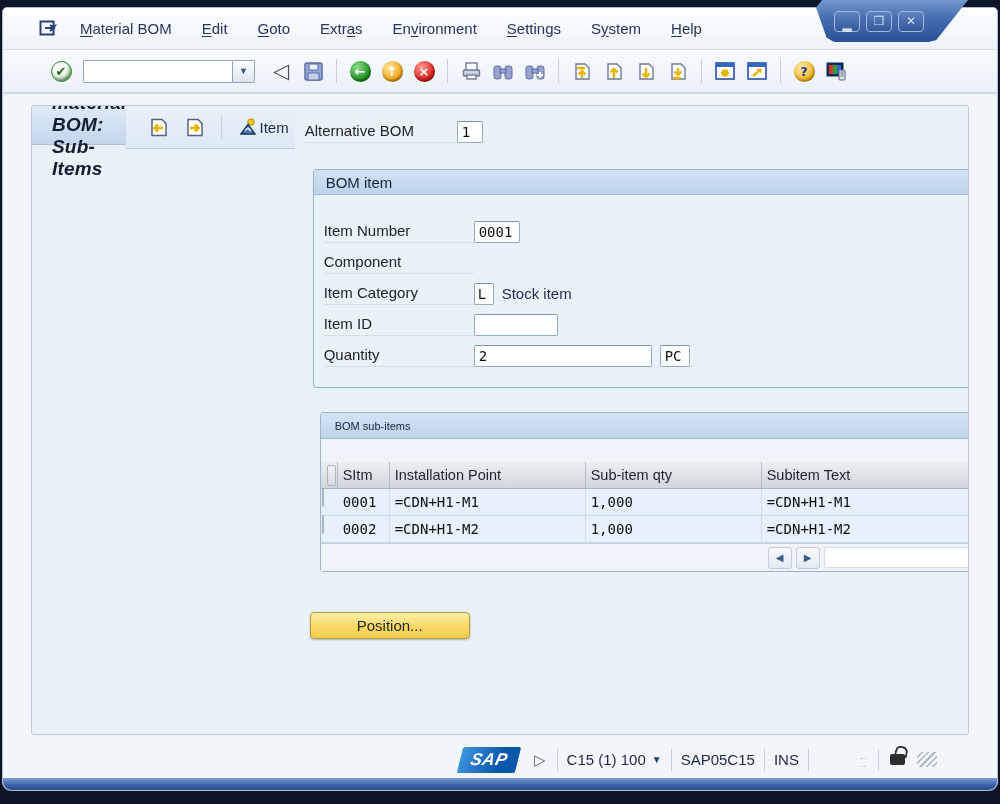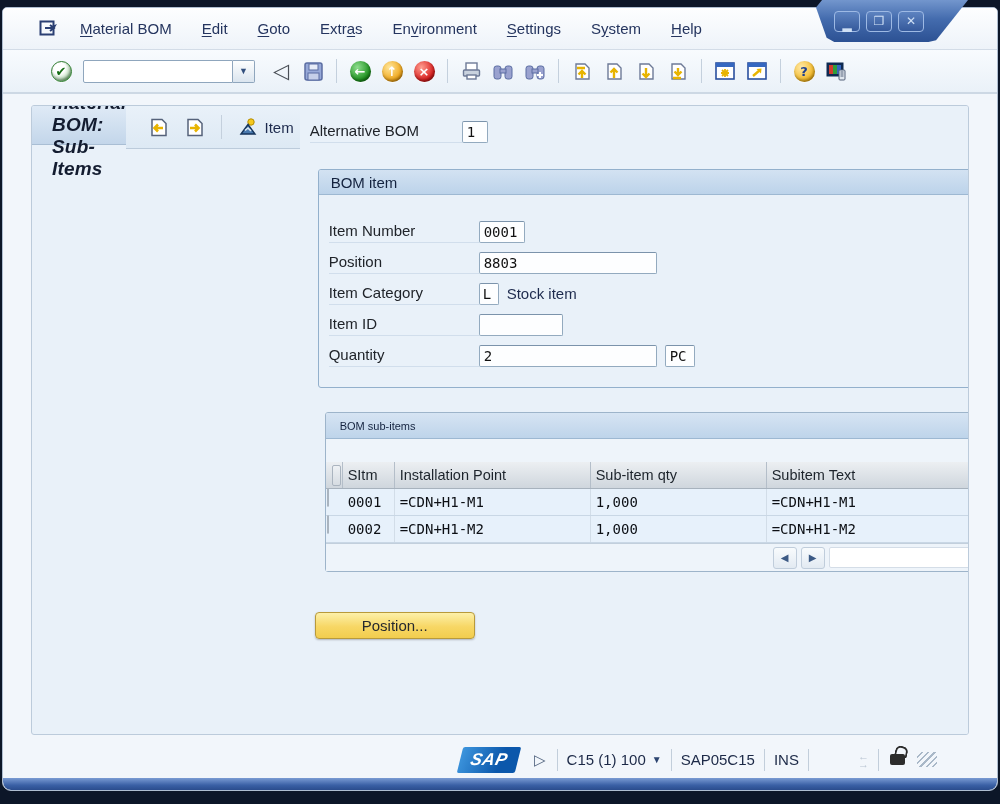--- a/index.html
+++ b/index.html
@@ -88,21 +88,21 @@
     background:linear-gradient(#dfeaf6,#c3d6ea);
     border-bottom:1px solid #a9bed4;
     font-size:19px; font-weight:bold; font-style:italic; color:#131c30;
     letter-spacing:.2px;
   }
   .app-toolbar {
     height:43px; display:flex; align-items:center; padding-left:16px;
     background:linear-gradient(#e9f1f9,#dde9f4);
     border-bottom:1px solid #bccbdb; gap:4px;
   }
-  .app-toolbar .lblbtn { display:flex; align-items:center; gap:5px; font-size:15px; color:#1d2a4d;
+  .app-toolbar .lblbtn { display:flex; align-items:center; font-size:15px; color:#1d2a4d;
     background:transparent; border:none; padding:2px 6px; cursor:default; }
   
   .content { flex:1; position:relative; padding:14px 0 0 10px; background:#e9f1f9; }
   .frow { display:flex; align-items:center; margin-bottom:7px; }
   .lbl { width:152px; font-size:15px; color:#20242a; flex:none;
          border-bottom:1px solid rgba(180,200,220,.45); padding:2px 0 3px 0; }
   .inp {
     height:22px; border:1px solid #93aabf; border-top-color:#7b93ab; border-radius:2px;
     background:#fdfeff; font-family:"DejaVu Sans Mono", monospace; font-size:14px;
     padding:0 4px; color:#111;
@@ -405,22 +405,21 @@
 
         
         <div class="grp">
           <div class="grp-title">BOM item</div>
           <div class="grp-body">
             <div class="frow">
               <span class="lbl">Item Number</span>
               <input class="inp" style="width: 46px;" value="0001">
             </div>
             <div class="frow">
-              <span class="lbl">Position</span>
-              <input class="inp" style="width: 178px;" value="8803">
+              <span class="lbl">Component</span>
             </div>
             <div class="frow">
               <span class="lbl">Item Category</span>
               <input class="inp" style="width: 20px; padding: 0px 3px;" value="L">
               <span style="font-size:15px;margin-left:8px">Stock item</span>
             </div>
             <div class="frow">
               <span class="lbl">Item ID</span>
               <input class="inp" style="width: 84px;" value="">
             </div>

